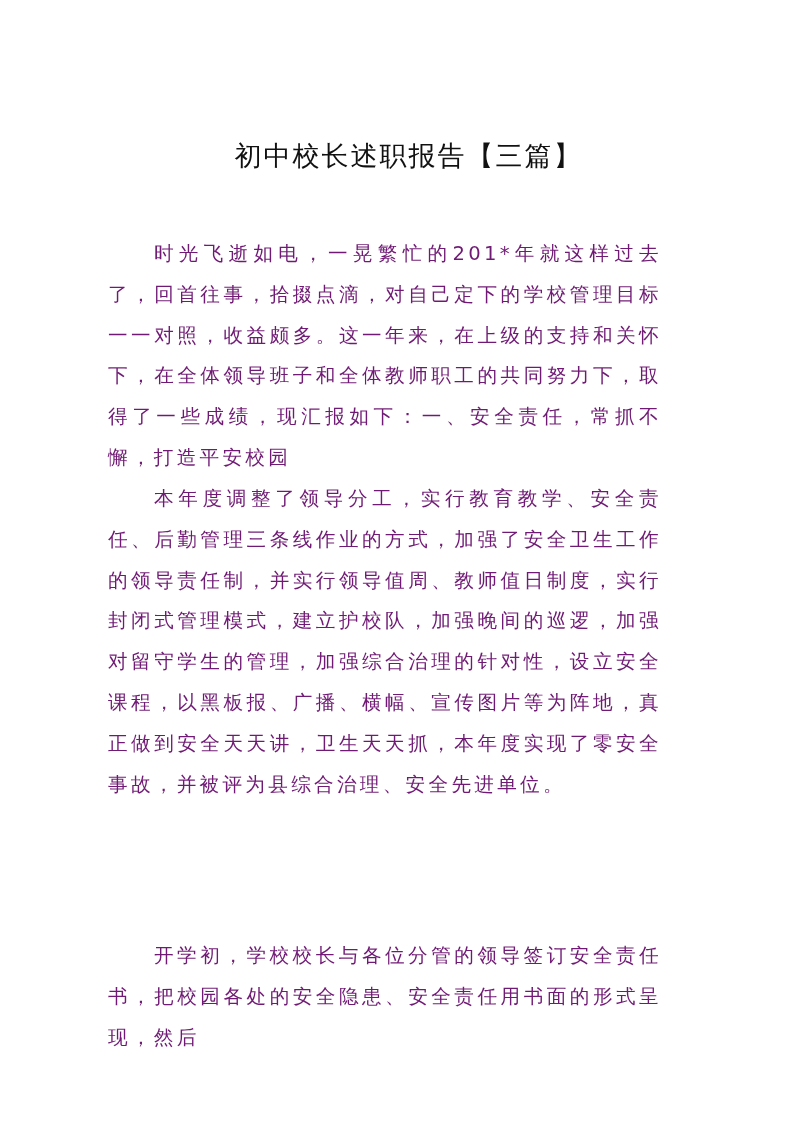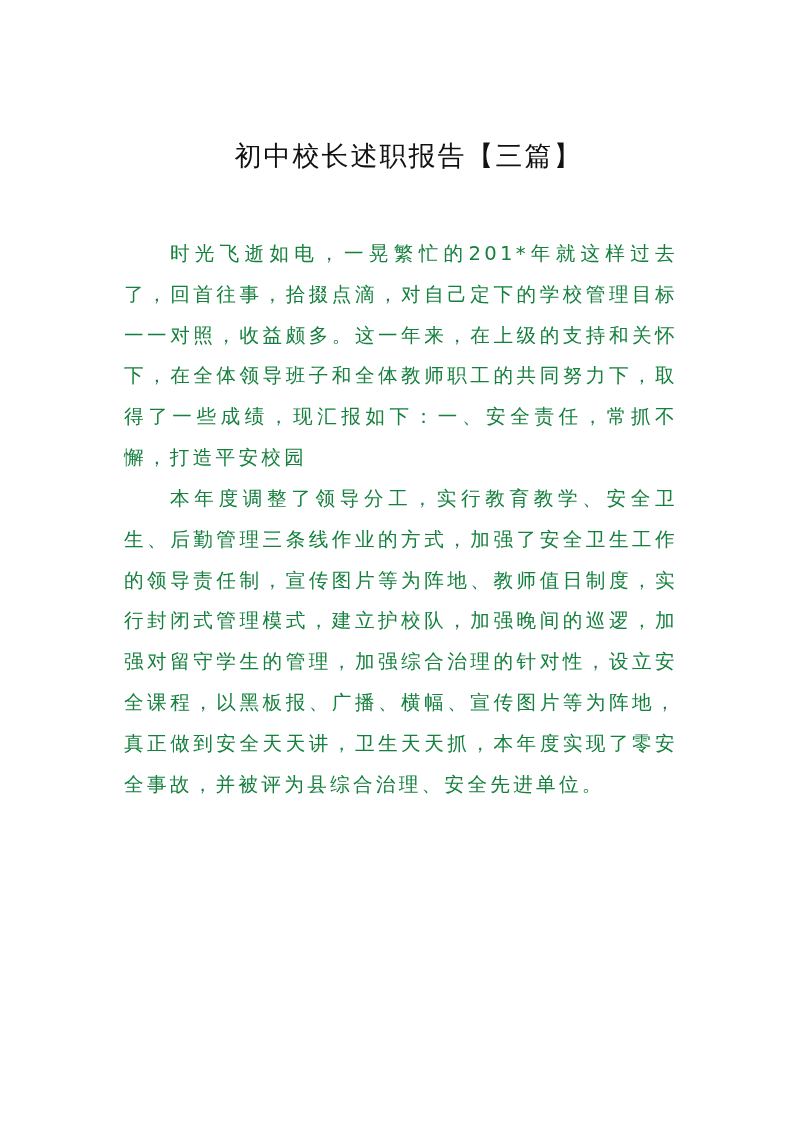--- a/index.html
+++ b/index.html
@@ -29,27 +29,27 @@
       width: 793px;
       text-align: center;
       font-family: "DejaVu Serif", "Liberation Serif", serif;
       font-size: 27px;
       letter-spacing: 2px;
       line-height: 40px;
       color: #111;
     }
     .body {
       position: absolute;
-      left: 124px;
+      left: 108px;
       width: 554px;
       font-size: 19.6px;
       line-height: 40.8px;
       letter-spacing: 3.3px;
       text-align: justify;
-      color: #15803d;
+      color: #701a75;
     }
     .para {
       margin: 0;
       text-indent: 46px;
     }
     .p1 { top: 234px; }
     .p2 { top: 479px; }
     .p3 { top: 859px; }
     .p4 { top: 936px; }
   </style>
@@ -57,17 +57,20 @@
 <body>
 
 <div class="page">
   <h1 class="title" style="margin:12px;font-weight:normal;">初中校长述职报告【三篇】</h1>
 
   <div class="body p1">
     <p class="para">时光飞逝如电，一晃繁忙的201*年就这样过去了，回首往事，拾掇点滴，对自己定下的学校管理目标一一对照，收益颇多。这一年来，在上级的支持和关怀下，在全体领导班子和全体教师职工的共同努力下，取得了一些成绩，现汇报如下：一、安全责任，常抓不懈，打造平安校园</p>
   </div>
 
   <div class="body p2">
-    <p class="para">本年度调整了领导分工，实行教育教学、安全卫生、后勤管理三条线作业的方式，加强了安全卫生工作的领导责任制，宣传图片等为阵地、教师值日制度，实行封闭式管理模式，建立护校队，加强晚间的巡逻，加强对留守学生的管理，加强综合治理的针对性，设立安全课程，以黑板报、广播、横幅、宣传图片等为阵地，真正做到安全天天讲，卫生天天抓，本年度实现了零安全事故，并被评为县综合治理、安全先进单位。</p>
+    <p class="para">本年度调整了领导分工，实行教育教学、安全责任、后勤管理三条线作业的方式，加强了安全卫生工作的领导责任制，并实行领导值周、教师值日制度，实行封闭式管理模式，建立护校队，加强晚间的巡逻，加强对留守学生的管理，加强综合治理的针对性，设立安全课程，以黑板报、广播、横幅、宣传图片等为阵地，真正做到安全天天讲，卫生天天抓，本年度实现了零安全事故，并被评为县综合治理、安全先进单位。</p>
   </div>
 
 
+  <div class="body p4">
+    <p class="para">开学初，学校校长与各位分管的领导签订安全责任书，把校园各处的安全隐患、安全责任用书面的形式呈现，然后</p>
+  </div>
 </div>
 
 </body></html>

